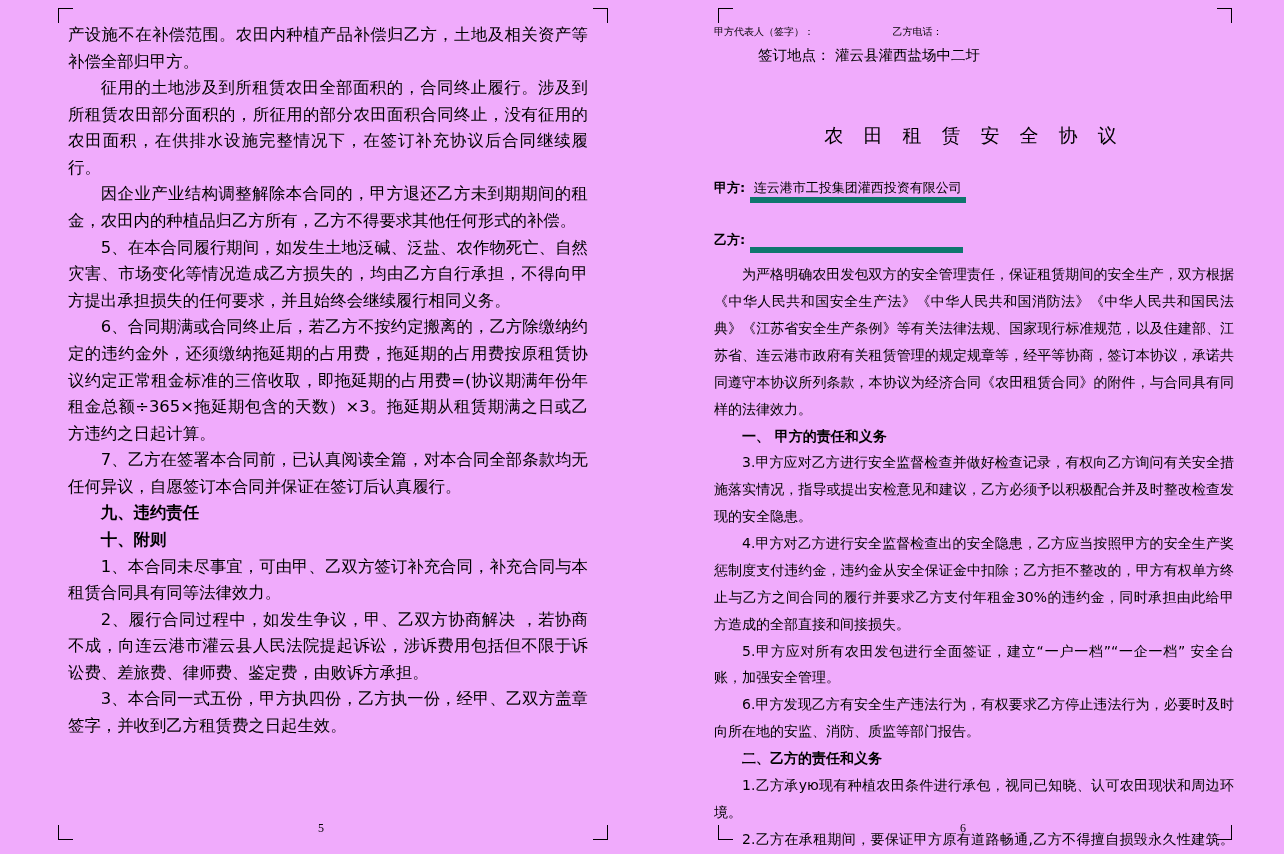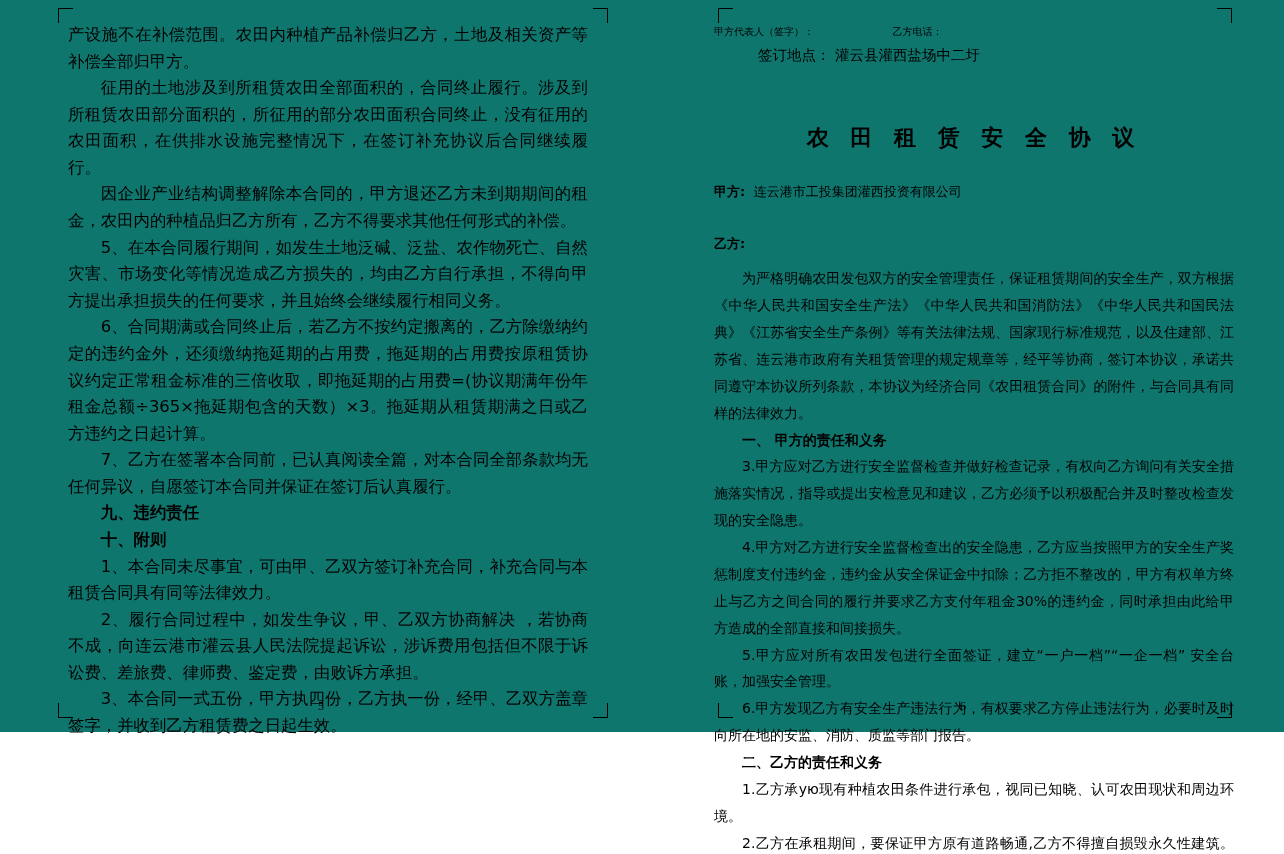--- a/index.html
+++ b/index.html
@@ -3,21 +3,21 @@
 <meta charset="utf-8">
 <style>
   html,body{margin:0;padding:0;}
   body{
     width:1284px;height:854px;
     background:#ffffff;
     font-family:"DejaVu Sans","Liberation Sans",sans-serif;
     overflow:hidden;
   }
   .spread{position:relative;width:1284px;height:854px;display:flex;}
-  .page{position:relative;background:#0f766e;height:732px;box-sizing:border-box;}
+  .page{position:relative;background:#f0abfc;height:854px;box-sizing:border-box;}
   .page-left{width:642px;}
   .page-right{width:642px;}
   
   .mark{position:absolute;width:14px;height:14px;}
   .mark.tl{border-left:1px solid #000;border-top:1px solid #000;}
   .mark.tr{border-right:1px solid #000;border-top:1px solid #000;}
   .mark.bl{border-left:1px solid #000;border-bottom:1px solid #000;}
   .mark.br{border-right:1px solid #000;border-bottom:1px solid #000;}
 
   .content{position:absolute;}
@@ -41,22 +41,22 @@
   
   .right-content{
     left:56px;top:22px;width:520px;color:#000;
   }
   .rh-line{font-size:10px;line-height:1.9;}
   .rh-line .gap{display:inline-block;width:72px;}
   .rh-sub{font-size:14.5px;line-height:1.95;padding-left:44px;}
   .u{border-bottom:1px solid #000;display:inline-block;min-width:42px;text-align:center;}
 
   .doc-title{
-    margin-top:54px;text-align:center;font-weight:bold;
-    font-size:22px;letter-spacing:7px;
+    margin-top:54px;text-align:center;font-weight:normal;
+    font-size:19px;letter-spacing:7px;
     font-family:"DejaVu Sans","Liberation Sans",sans-serif;
   }
 
   .party{margin-top:30px;font-size:13px;font-weight:bold;}
   .party .pv{font-weight:normal;border-bottom:6px solid #0f766e;display:inline-block;min-width:205px;padding:0 4px;}
   .party .pv.blank{min-width:205px;}
 
   .body-sm{font-size:14px;line-height:1.92;text-align:justify;margin-top:8px;}
   .body-sm p{margin:0;text-indent:2em;}
   .sec-hd{font-weight:bold;text-indent:2em;margin-top:7px;margin-bottom:2px;}

